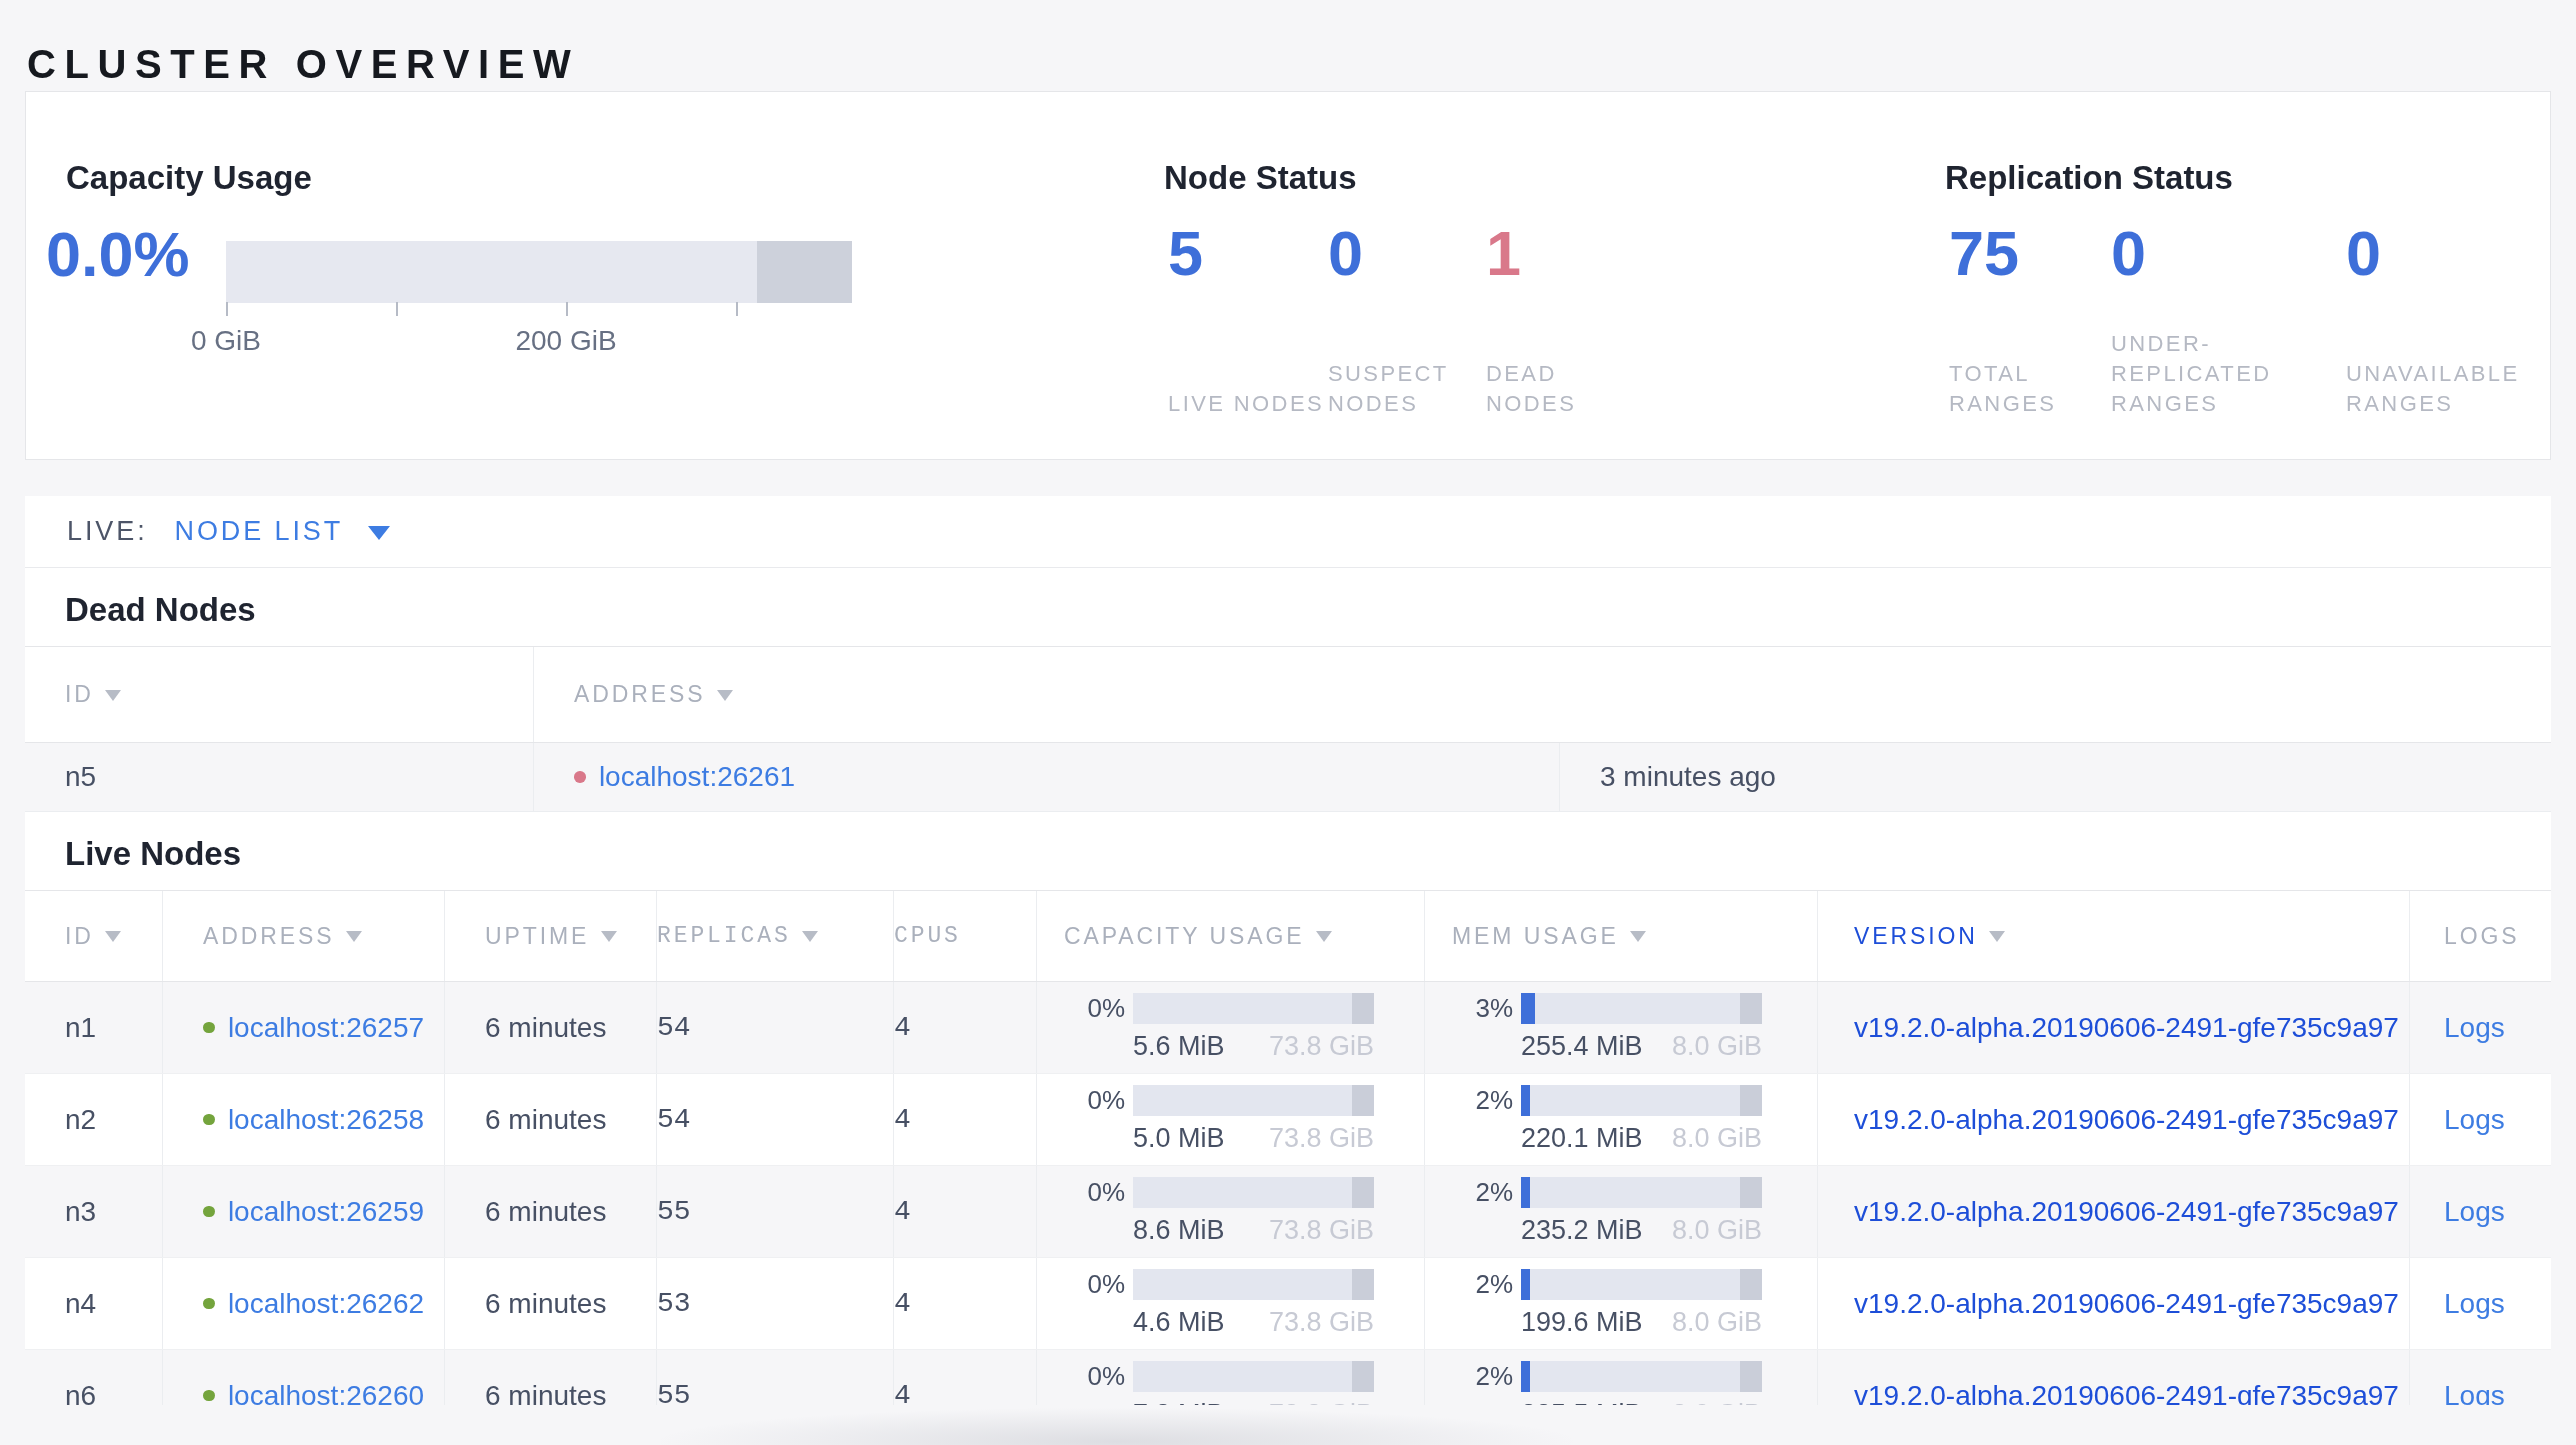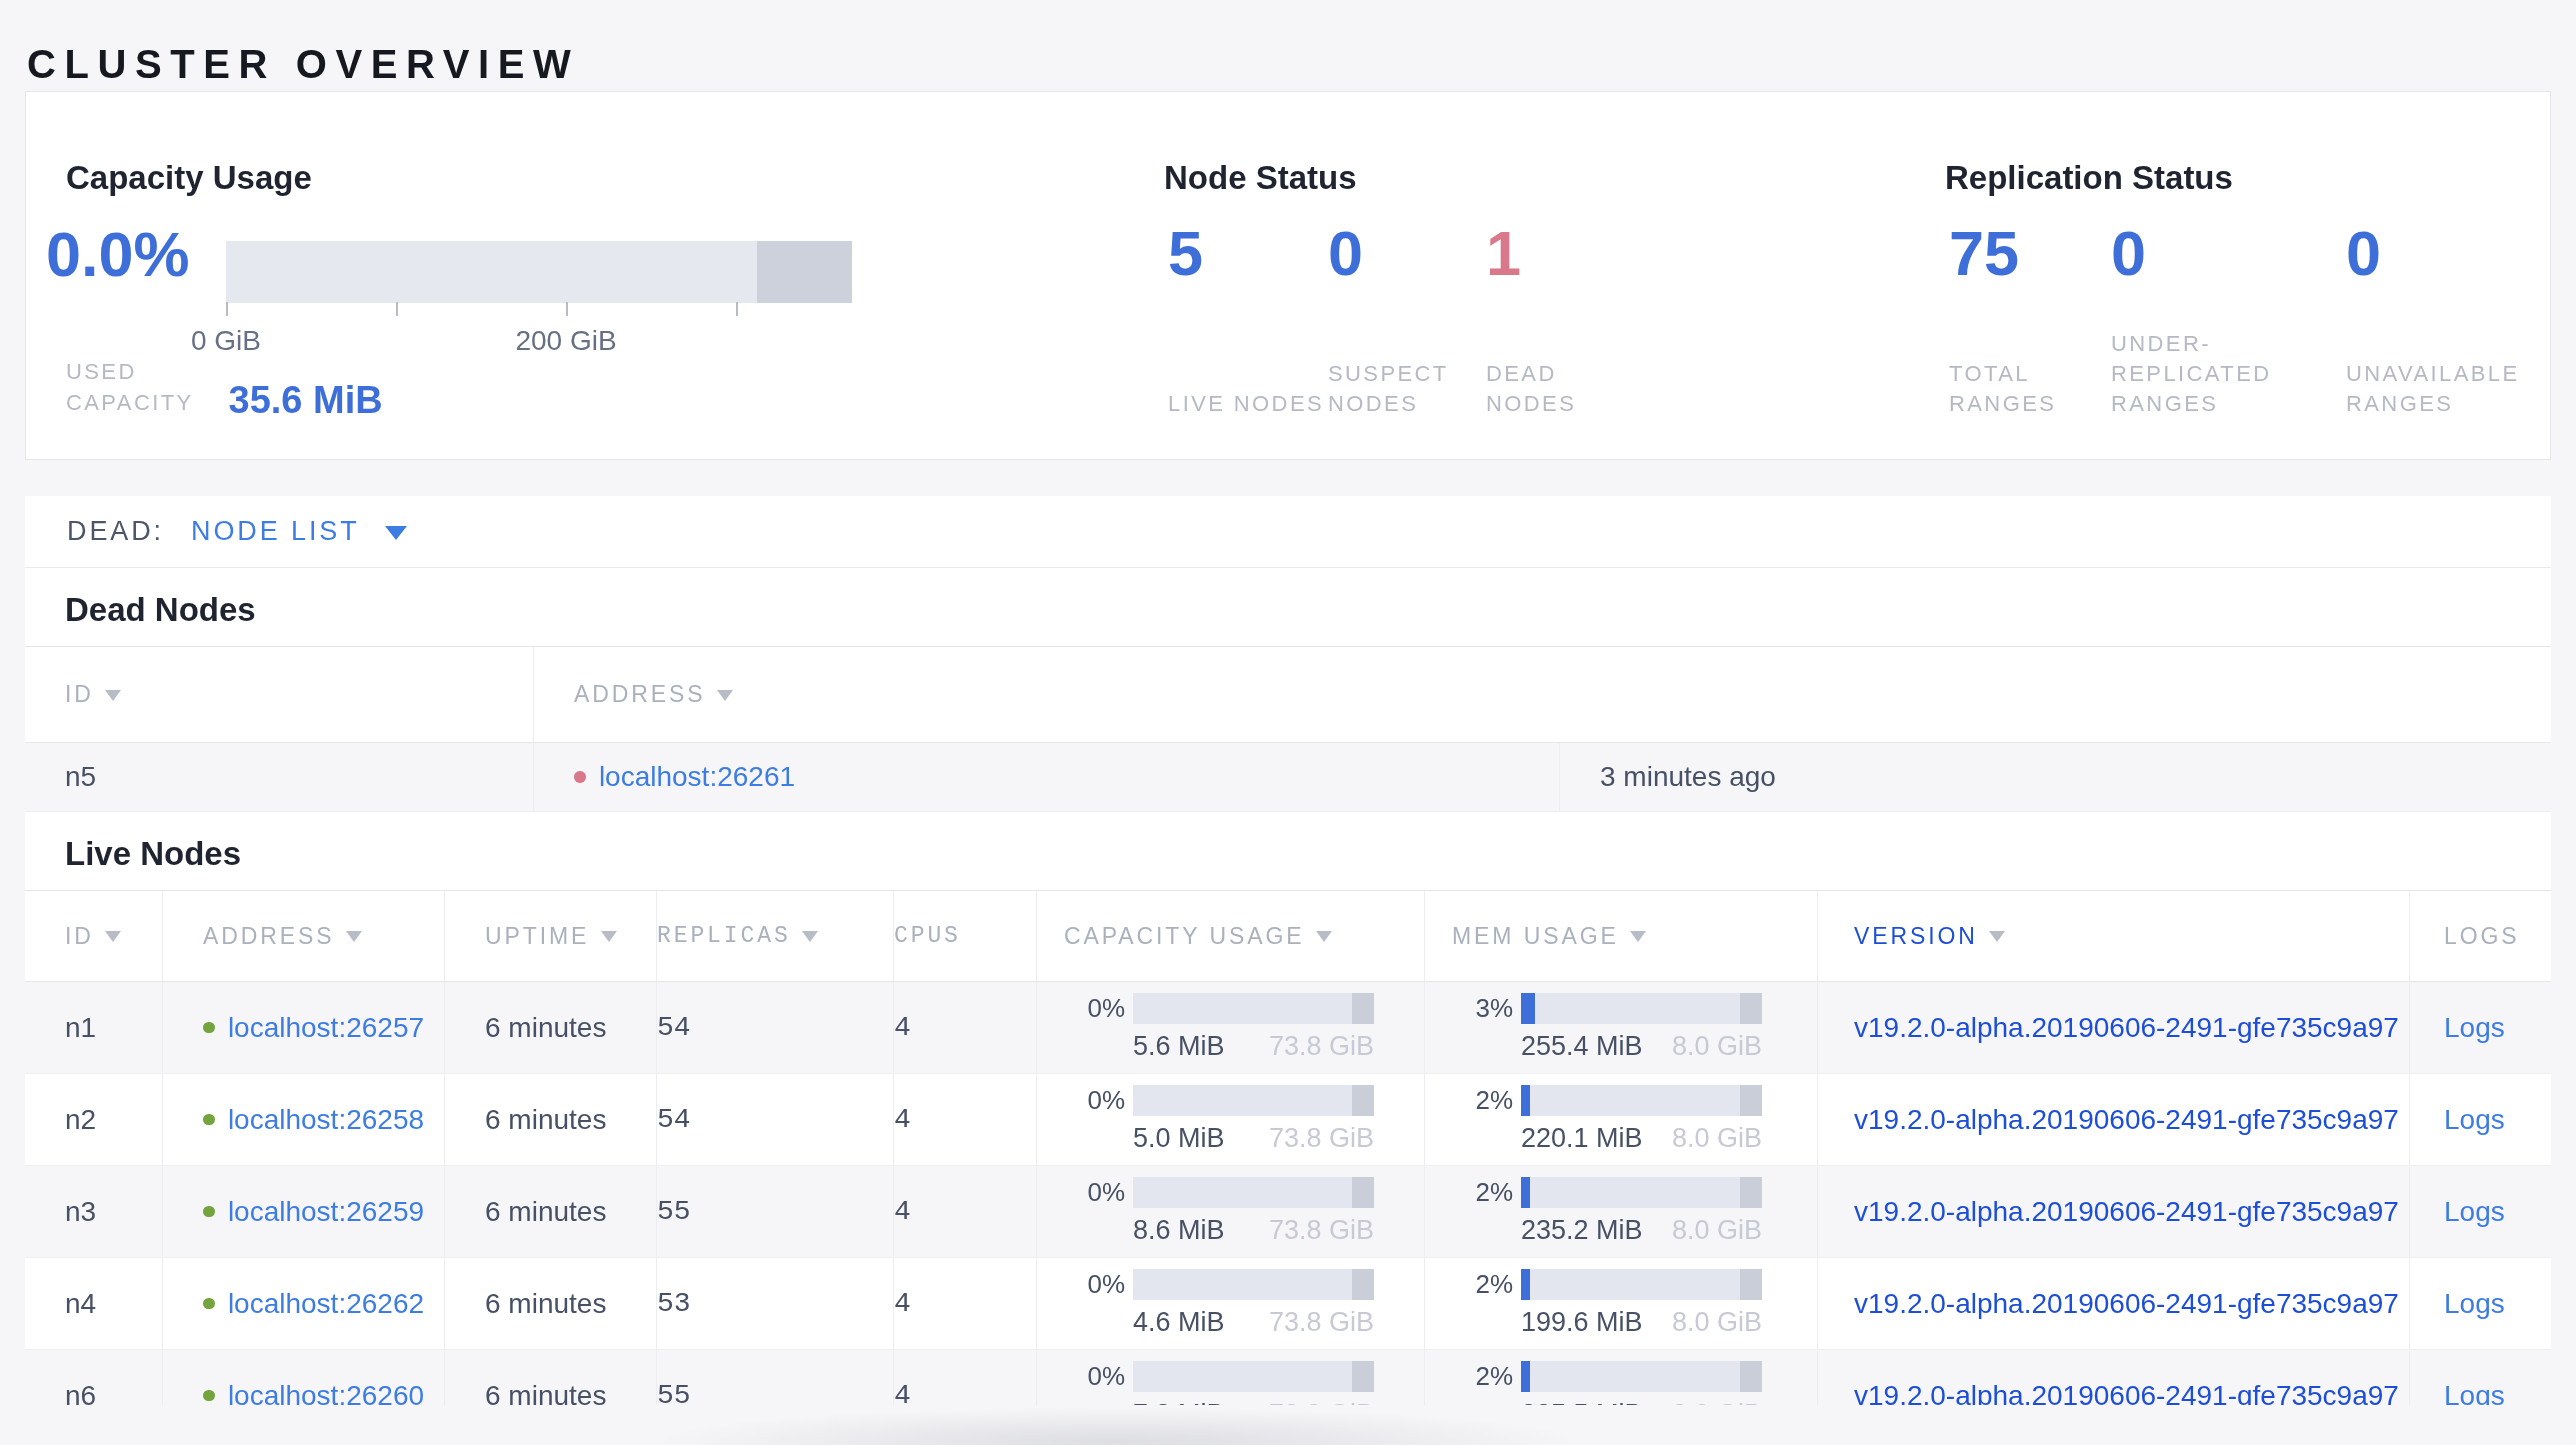--- a/index.html
+++ b/index.html
@@ -193,24 +193,20 @@
   <div class="cap-percent">0.0%</div>
   <div class="cap-bar">
     <div class="cap-bar-tail"></div>
     <div class="cap-tick t0"></div>
     <div class="cap-tick t1"></div>
     <div class="cap-tick t2"></div>
     <div class="cap-tick t3"></div>
     <div class="cap-tick-label l0">0 GiB</div>
     <div class="cap-tick-label l1">200 GiB</div>
   </div>
-  <div class="stat-block used">
-    <div class="stat-label">USED CAPACITY</div>
-    <div class="stat-value">35.6 MiB</div>
-  </div>
 
   <h2 class="section-title node-title">Node Status</h2>
   <div class="metrics-row node">
     <div class="metric">
       <div class="metric-value">5</div>
       <div class="metric-label">LIVE NODES</div>
     </div>
     <div class="metric">
       <div class="metric-value">0</div>
       <div class="metric-label">SUSPECT NODES</div>
@@ -234,21 +230,21 @@
     <div class="metric">
       <div class="metric-value">0</div>
       <div class="metric-label">UNAVAILABLE RANGES</div>
     </div>
   </div>
 </section>
 
 <section class="content-panel">
 
   <div class="view-bar">
-    <span class="view-label">DEAD:</span>
+    <span class="view-label">LIVE:</span>
     <span class="view-value">
       <span class="txt">NODE LIST</span>
       <span class="caret-down"></span>
     </span>
   </div>
 
   <h2 class="tbl-heading">Dead Nodes</h2>
   <div>
     <div class="grid-row dead-cols header-row dead-header">
       <div class="cell">

